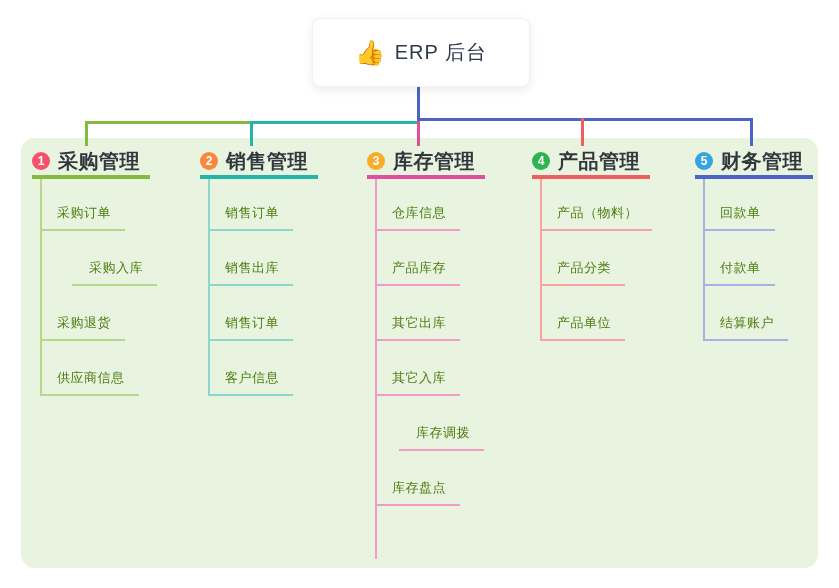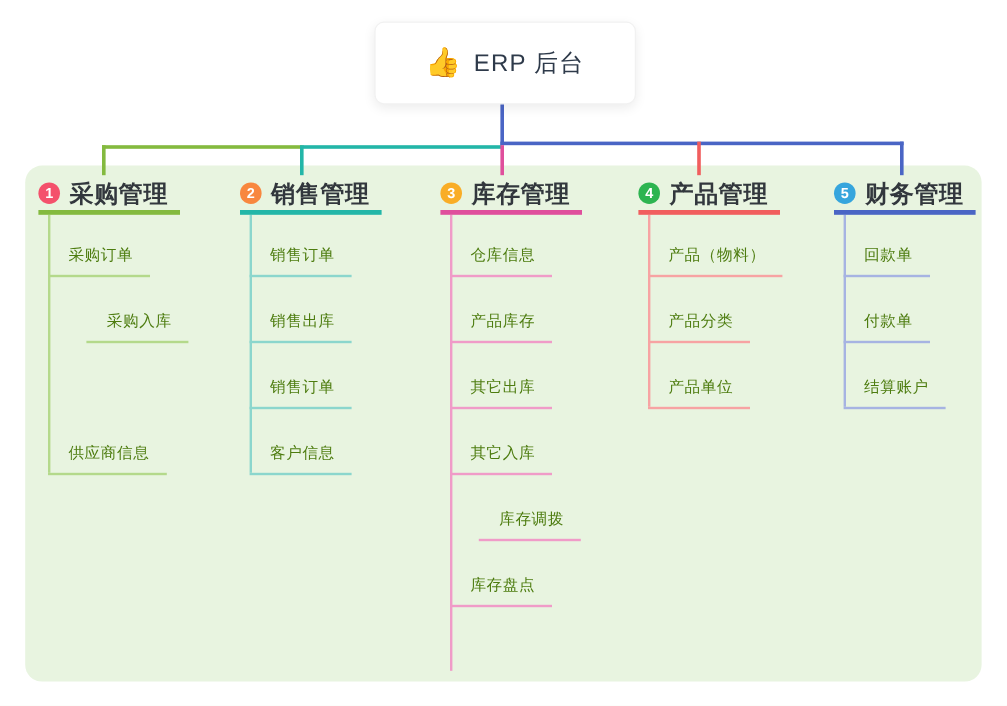--- a/index.html
+++ b/index.html
@@ -53,20 +53,21 @@
     <span class="root-label">ERP 后台</span>
   </div>
 
   <div class="branch-header" style="left: 32px; border-bottom-color: rgb(132, 186, 63);">
     <span class="badge" style="background-color: rgb(244, 81, 108);">1</span>
     <span class="branch-label">采购管理</span>
   </div>
   <div class="spine" style="left: 40px; height: 215px; background-color: rgb(180, 217, 139);"></div>
   <div class="leaf" style="left: 40px; top: 203px; border-bottom-color: rgb(180, 217, 139);">采购订单</div>
   <div class="leaf" style="left: 32px; top: 258px; border-bottom-color: rgb(180, 217, 139); margin-left: 40px;">采购入库</div>
+  <div class="leaf" style="left: 40px; top: 313px; border-bottom-color: rgb(180, 217, 139);">采购退货</div>
   <div class="leaf" style="left: 40px; top: 368px; border-bottom-color: rgb(180, 217, 139);">供应商信息</div>
 
   <div class="branch-header" style="left: 200px; border-bottom-color: rgb(35, 182, 168);">
     <span class="badge" style="background-color: rgb(248, 135, 63);">2</span>
     <span class="branch-label">销售管理</span>
   </div>
   <div class="spine" style="left: 208px; height: 215px; background-color: rgb(139, 214, 205);"></div>
   <div class="leaf" style="left: 208px; top: 203px; border-bottom-color: rgb(139, 214, 205);">销售订单</div>
   <div class="leaf" style="left: 208px; top: 258px; border-bottom-color: rgb(139, 214, 205);">销售出库</div>
   <div class="leaf" style="left: 208px; top: 313px; border-bottom-color: rgb(139, 214, 205);">销售订单</div>

